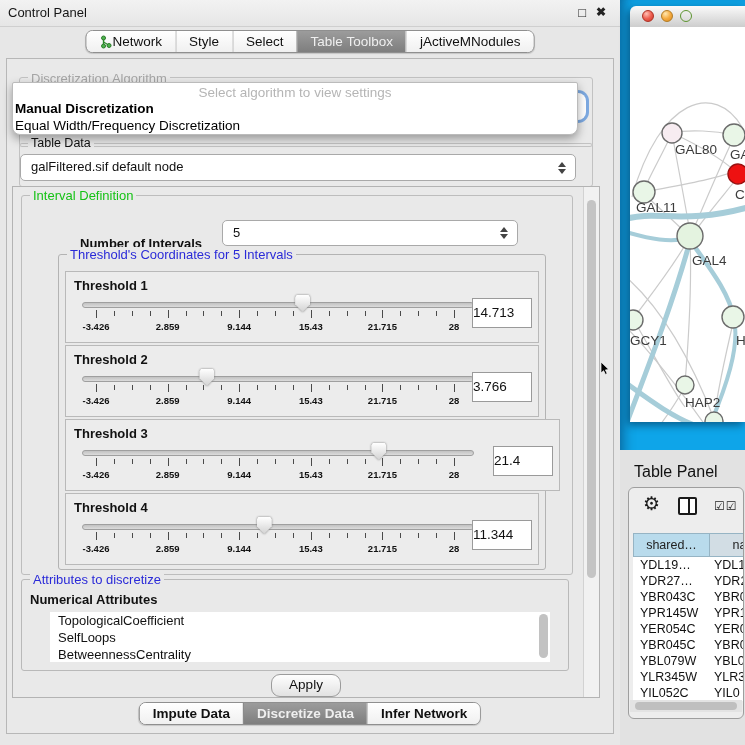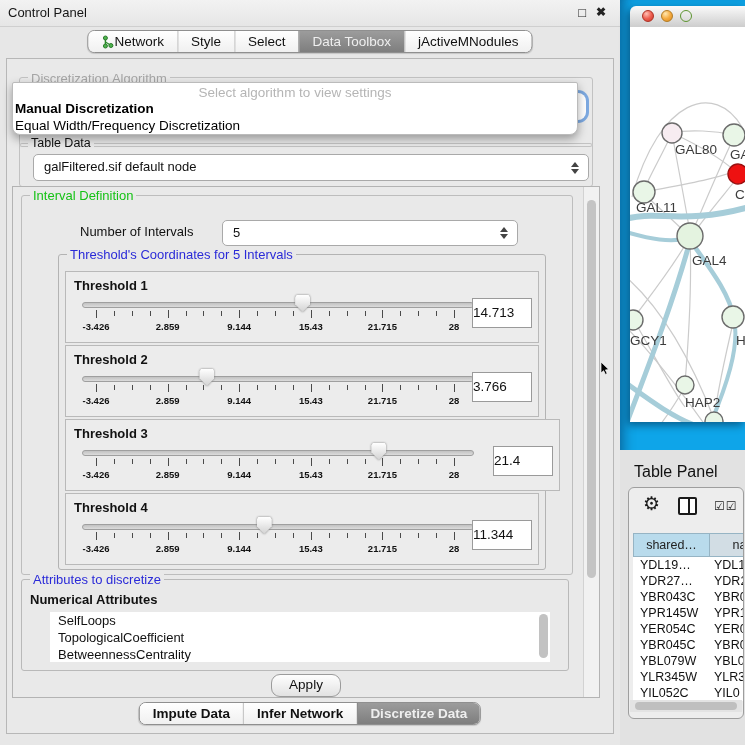--- a/index.html
+++ b/index.html
@@ -47,31 +47,31 @@
   .td-group{left:12px;top:84px;width:572px;height:42px;}
   .td-group .group-label{font-size:12.5px;}
   .combo{position:absolute;background:#fff;border:1px solid #a9a9a9;border-radius:5px;
     font-size:13px;color:#111;}
   .combo .combo-text{position:absolute;left:10px;top:0;line-height:24px;white-space:nowrap;}
   .stepper{position:absolute;right:9px;top:50%;transform:translateY(-50%);width:8px;height:12px;}
   .stepper .up{position:absolute;top:0;left:0;width:0;height:0;
     border-left:4px solid transparent;border-right:4px solid transparent;border-bottom:5px solid #444;}
   .stepper .down{position:absolute;bottom:0;left:0;width:0;height:0;
     border-left:4px solid transparent;border-right:4px solid transparent;border-top:5px solid #444;}
-  .td-combo{left:13px;top:10px;width:554px;height:25px;}
+  .td-combo{left:0;top:10px;width:554px;height:25px;}
   
   .viewport{position:absolute;left:5px;top:127px;width:586px;height:510px;
     border:1px solid #b3b3b3;background:#e9e9e9;overflow:hidden;}
   .vscroll{position:absolute;right:0;top:0;width:15px;height:100%;
     background:#f1f1f1;border-left:1px solid #d2d2d2;}
   .vscroll .thumb{position:absolute;left:3px;top:13px;width:9px;height:378px;
     background:#c4c4c4;border-radius:5px;}
   .iv-group{left:8px;top:8px;width:550px;height:378px;border-color:#bdbdbd;}
   .iv-group > .group-label{color:#15c215;}
-  .num-label{position:absolute;left:58px;top:28px;font-size:13px;font-weight:normal;color:#111;}
+  .num-label{position:absolute;left:58px;top:40px;font-size:13px;font-weight:bold;color:#111;}
   .num-combo{left:200px;top:24px;width:294px;height:24px;}
   .thr-group{position:absolute;left:36px;top:58px;width:486px;height:314px;
     border:1px solid #b3b3b3;border-radius:3px;}
   .thr-group > .group-label{color:#2a2ad8;background:#e9e9e9;}
   .th-row{position:absolute;left:6px;width:472px;height:70px;background:#ececec;
     border:1px solid #b9b9b9;}
   .th-label{position:absolute;left:8px;top:6px;font-size:13px;font-weight:bold;color:#111;}
   .slider{position:absolute;left:16px;top:26px;width:392px;height:40px;}
   .slider .track{position:absolute;left:0;right:0;top:4px;height:4px;border-radius:3px;
     background:linear-gradient(#c2c2c2,#dcdcdc);border:1px solid #9f9f9f;}
@@ -155,21 +155,21 @@
       </svg>
       <span>Network</span>
     </div>
     <div class="segment">
       <span>Style</span>
     </div>
     <div class="segment">
       <span>Select</span>
     </div>
     <div class="segment selected">
-      <span>Data Toolbox</span>
+      <span>Table Toolbox</span>
     </div>
     <div class="segment">
       <span>jActiveMNodules</span>
     </div>
   </div>
 
   <div class="content">
 
     <div class="groupbox disc-group">
       <span class="group-label">Discretization Algorithm</span>
@@ -356,43 +356,43 @@
               </div>
             </div>
         </div>
       </div>
 
       <div class="groupbox attr-group">
         <span class="group-label">Attributes to discretize</span>
         <span class="attr-list-label">Numerical Attributes</span>
         <div class="attr-list">
           <div class="attr-scroll"></div>
-        <div class="attr-item">SelfLoops</div>
-            <div class="attr-item">TopologicalCoefficient</div>
+        <div class="attr-item">TopologicalCoefficient</div>
+            <div class="attr-item">SelfLoops</div>
             <div class="attr-item">BetweennessCentrality</div>
           </div>
       </div>
 
       <div class="apply-btn">Apply</div>
 
       <div class="vscroll">
         <div class="thumb"></div>
       </div>
     </div>
   </div>
 
   <div class="seg seg-bottom">
     <div class="segment">
       <span>Impute Data</span>
     </div>
+    <div class="segment selected">
+      <span>Discretize Data</span>
+    </div>
     <div class="segment">
       <span>Infer Network</span>
-    </div>
-    <div class="segment selected">
-      <span>Discretize Data</span>
     </div>
   </div>
 </div>
 
 <div class="desktop">
 
   <div class="net-window">
     <div class="net-titlebar">
       <span class="light red"></span>
       <span class="light yellow"></span>

